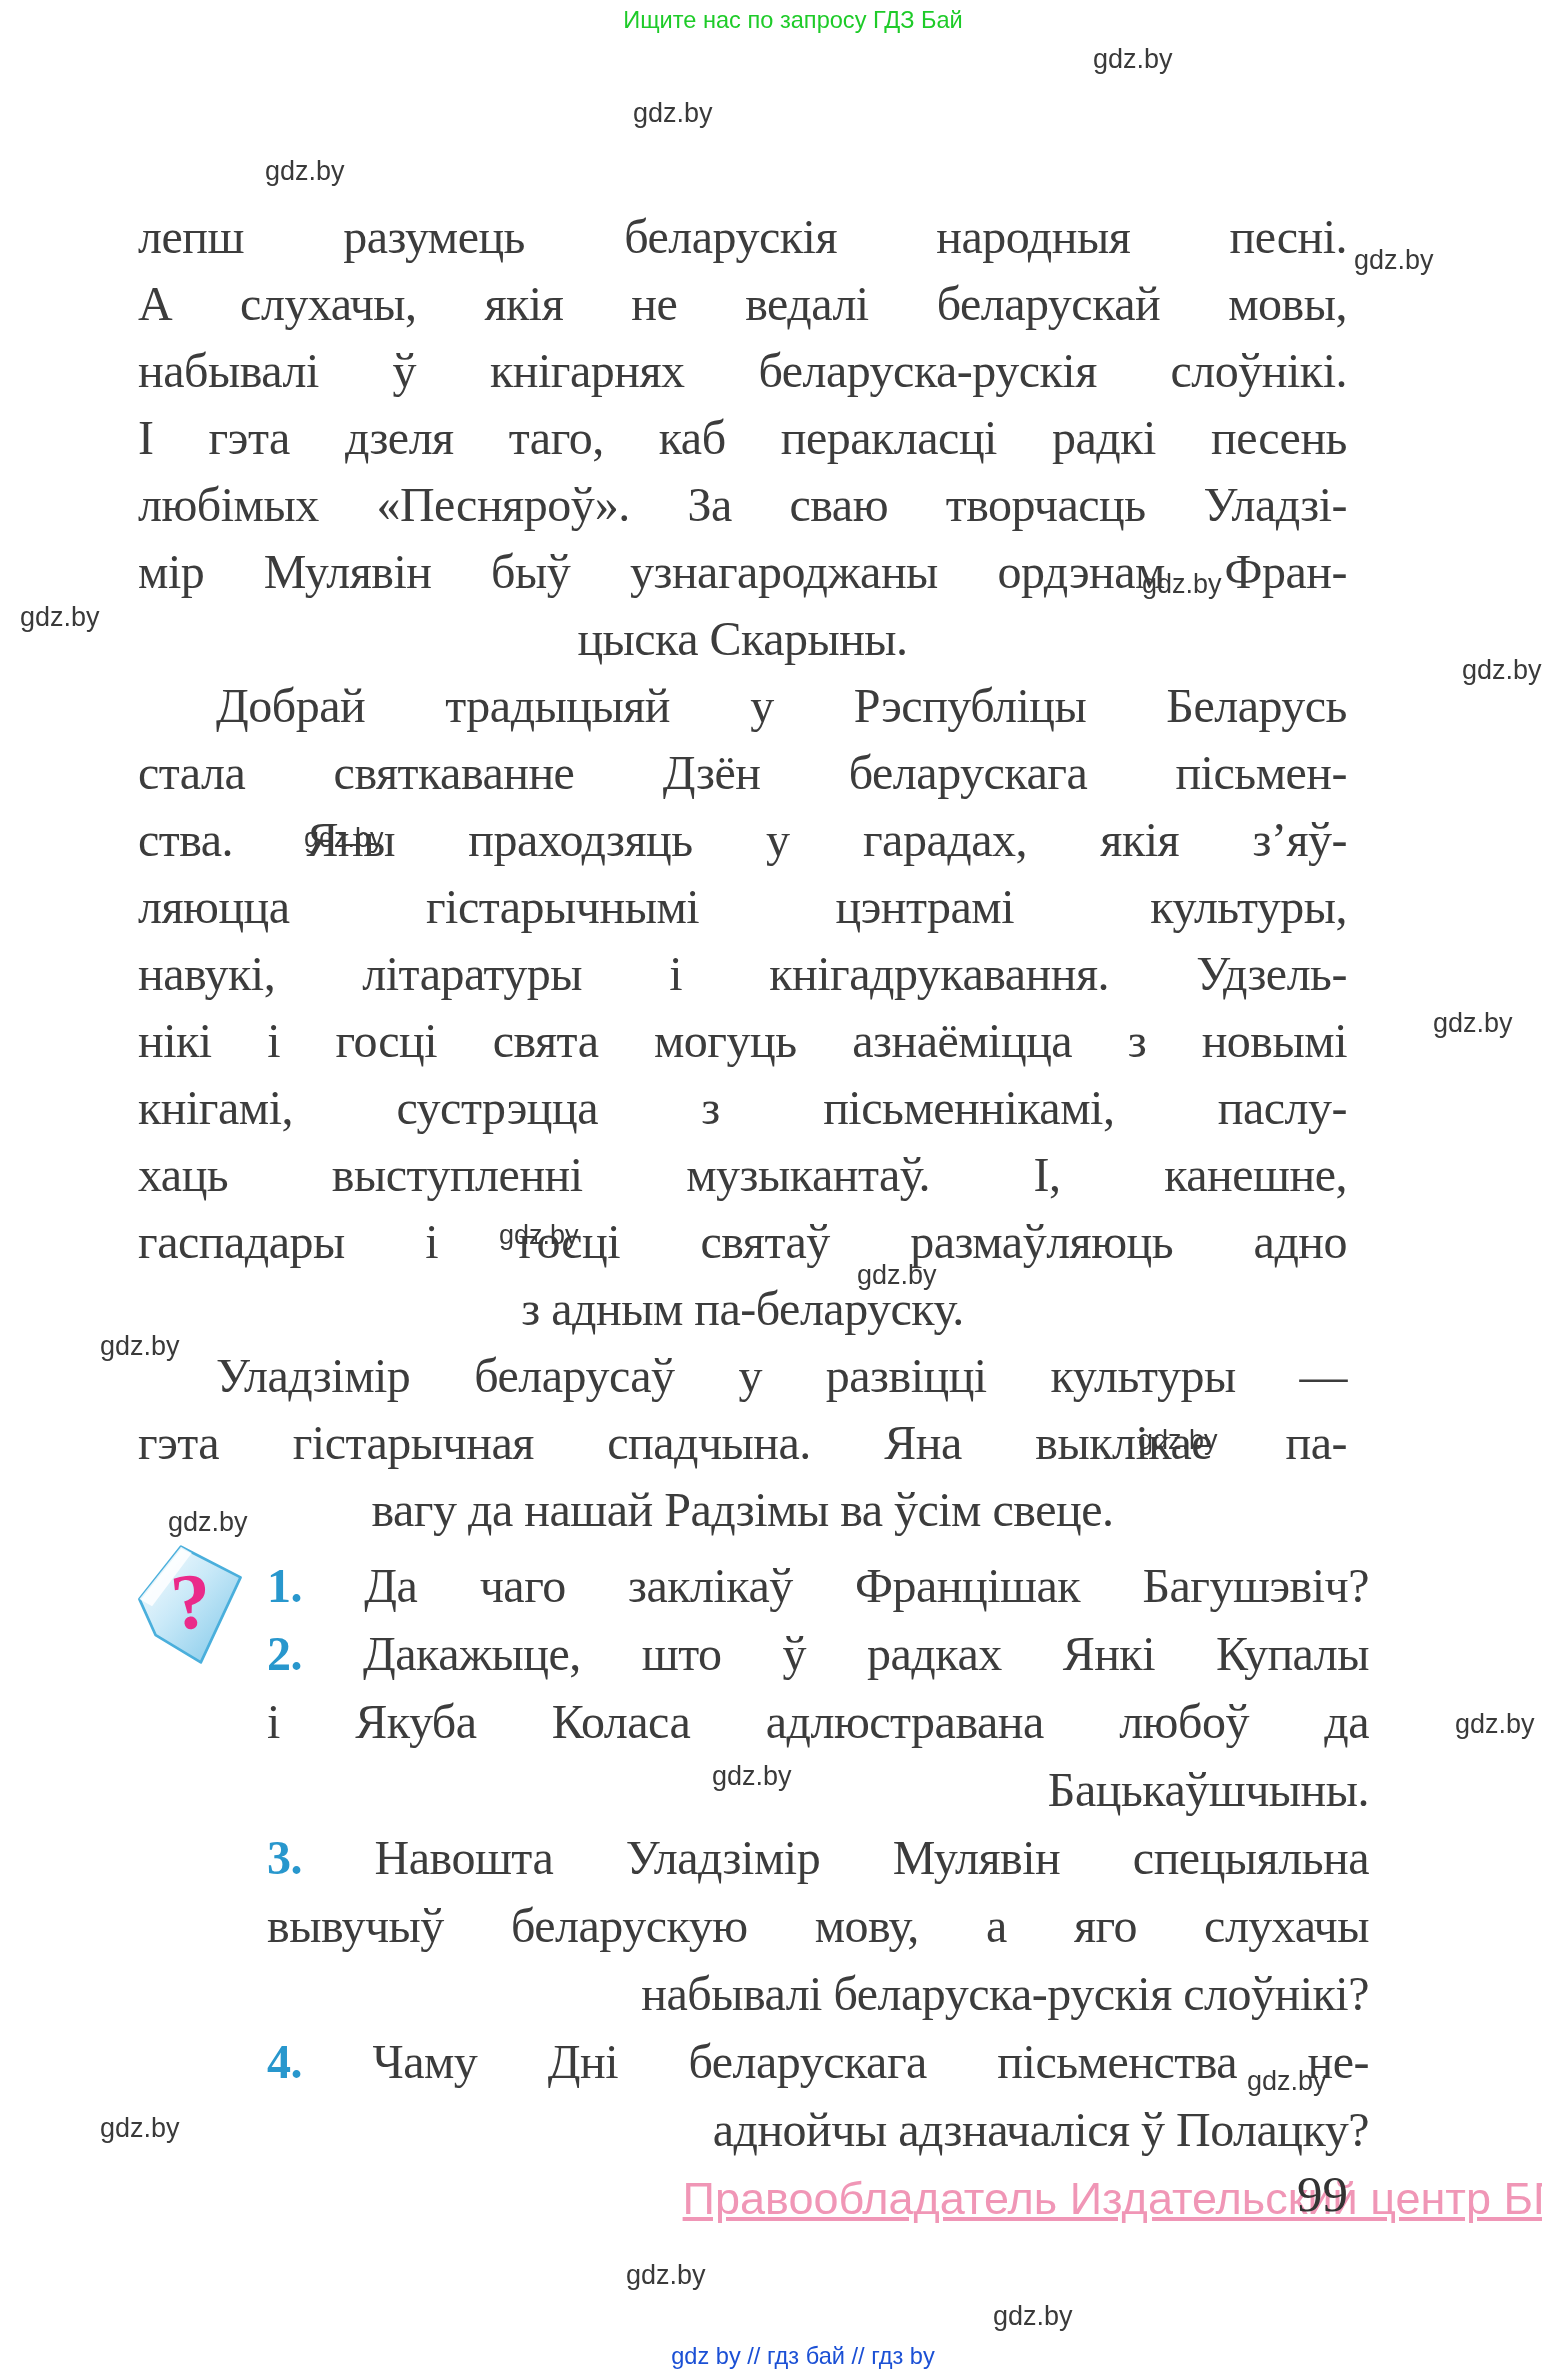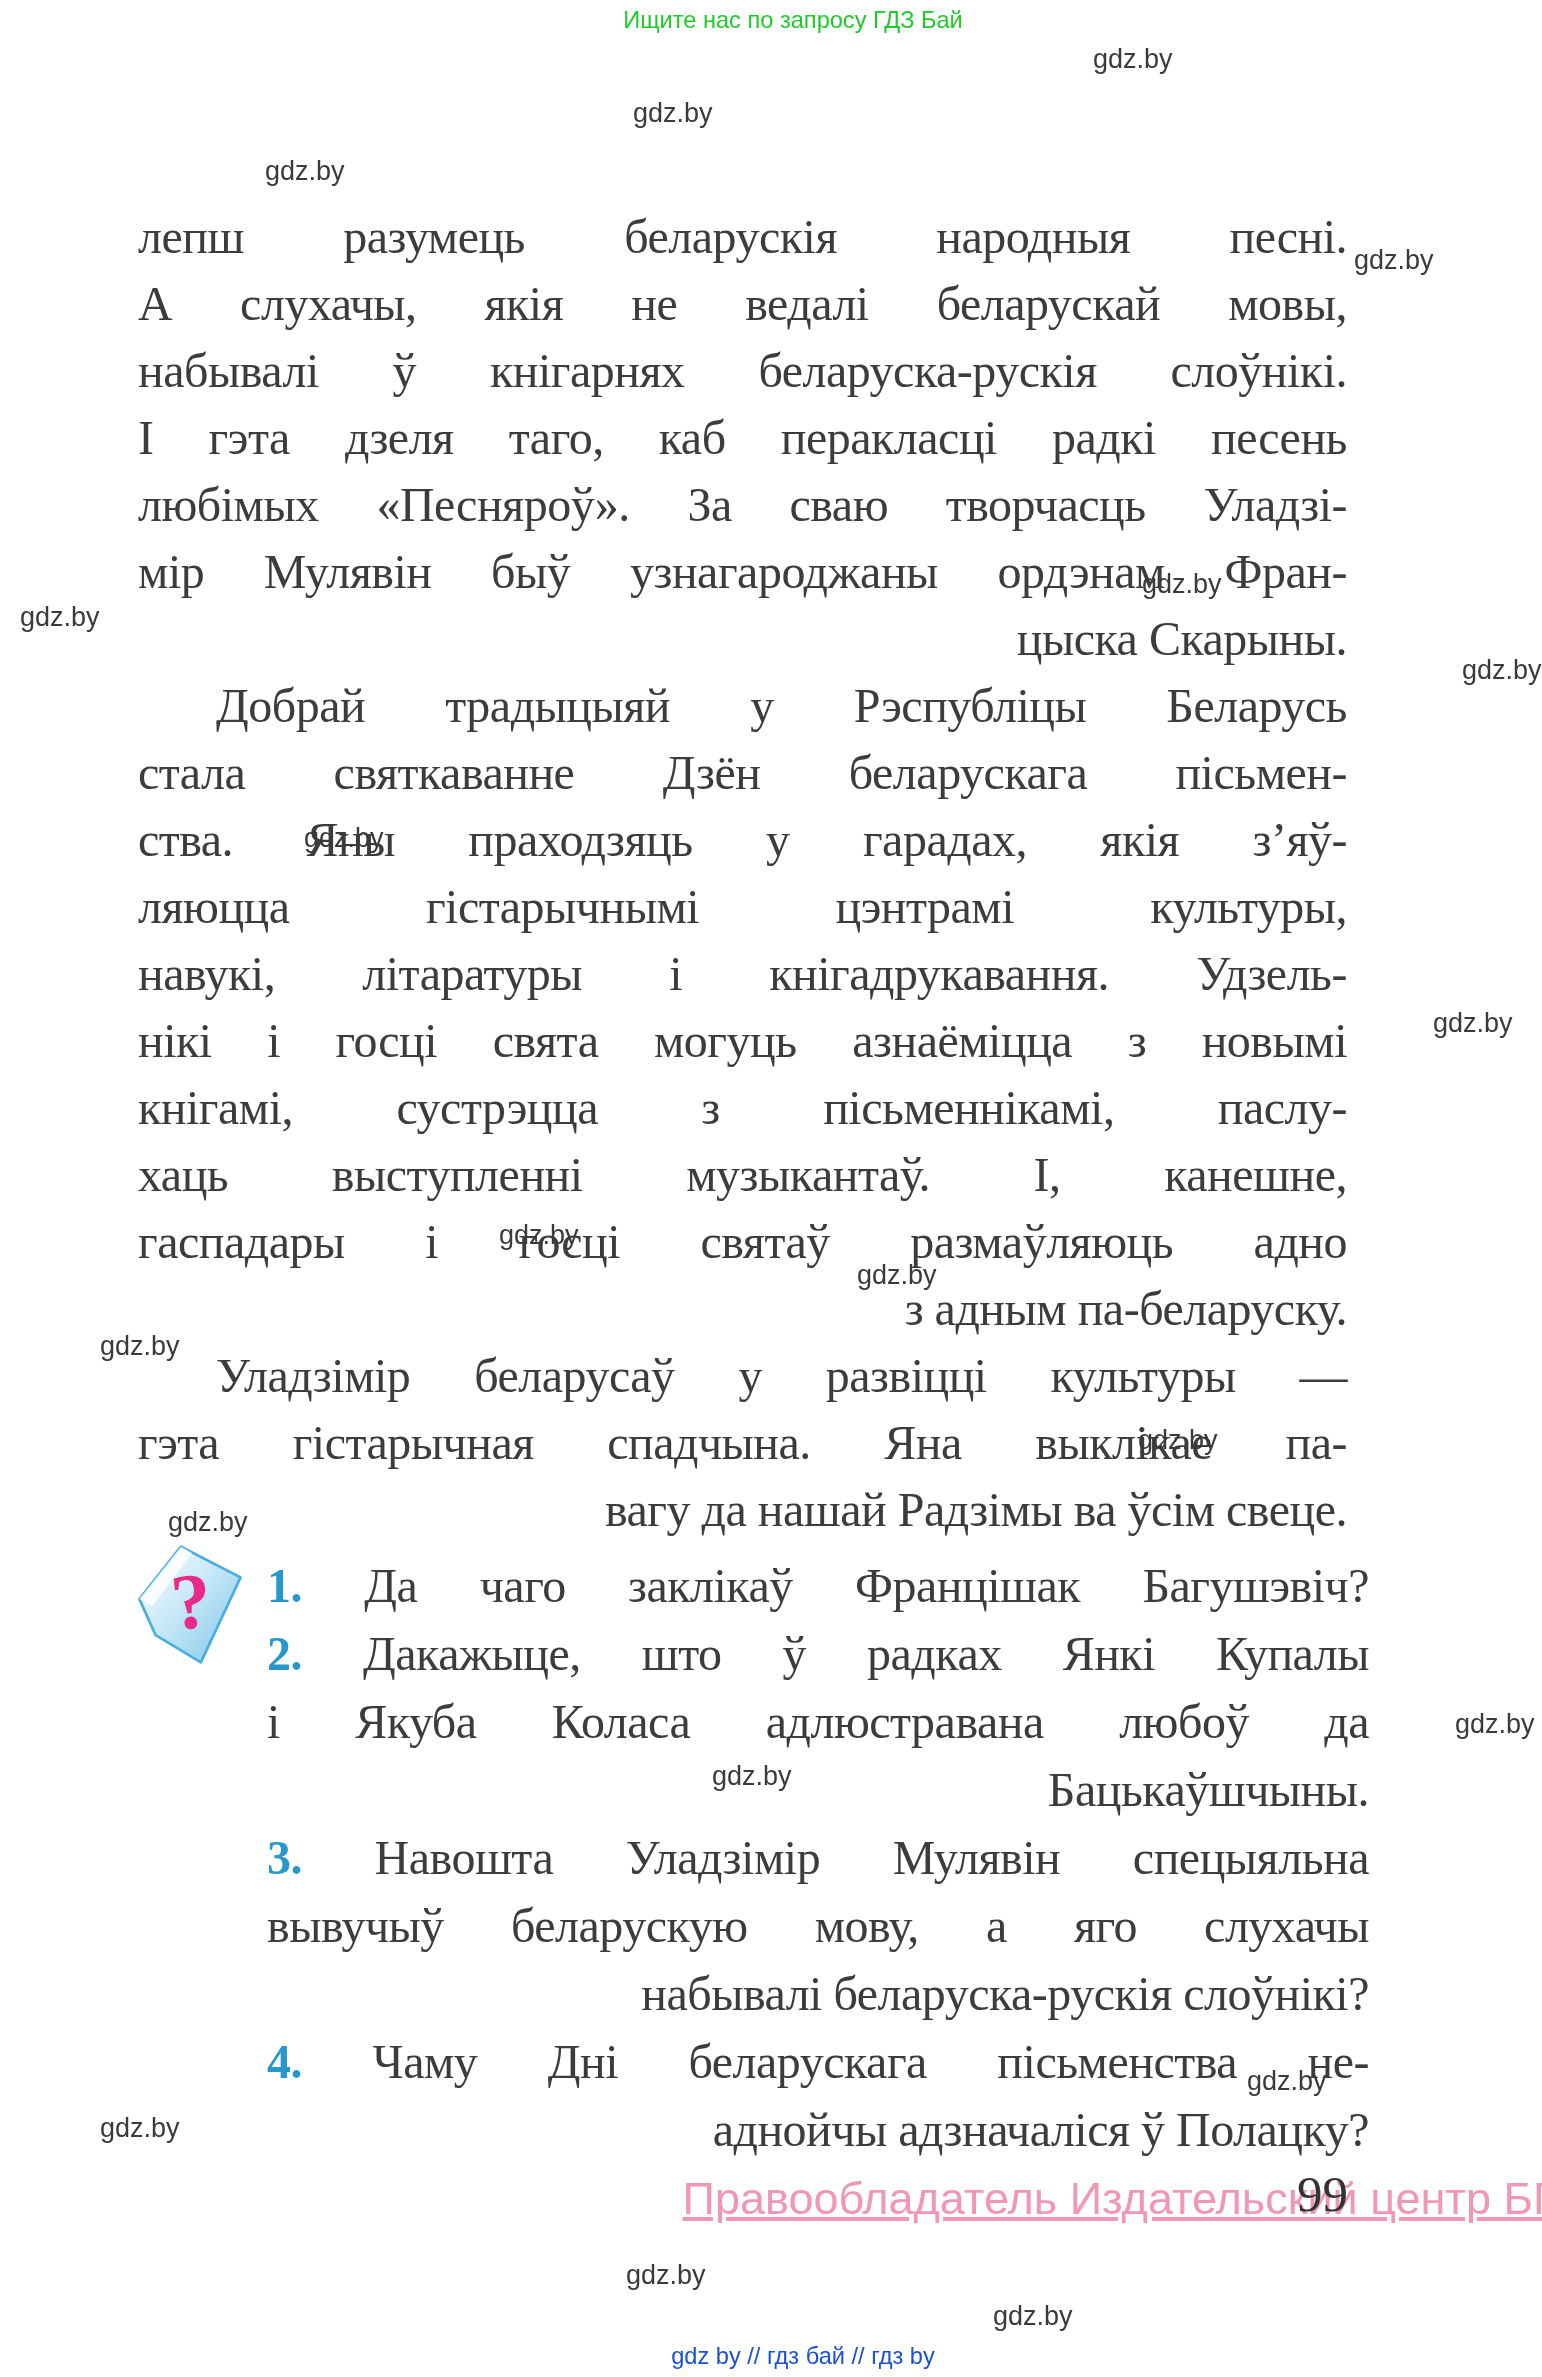--- a/index.html
+++ b/index.html
@@ -20,21 +20,21 @@
   }
   .body-text{
     position:absolute;left:138px;top:203px;width:1209px;
     font-size:48px;
     letter-spacing:-0.5px;
     color:#3c3c3c;
   }
   .bline{
     height:67px;line-height:67px;
     white-space:nowrap;
-    text-align:right;
+    text-align:center;
   }
   .bline.stretch, .qline.stretch{
     white-space:normal;
     text-align:justify;
     text-align-last:justify;
   }
   .bline.indent{ text-indent:78px; }
   .questions{
     position:absolute;left:267px;top:1552px;width:1102px;
     font-size:48px;

